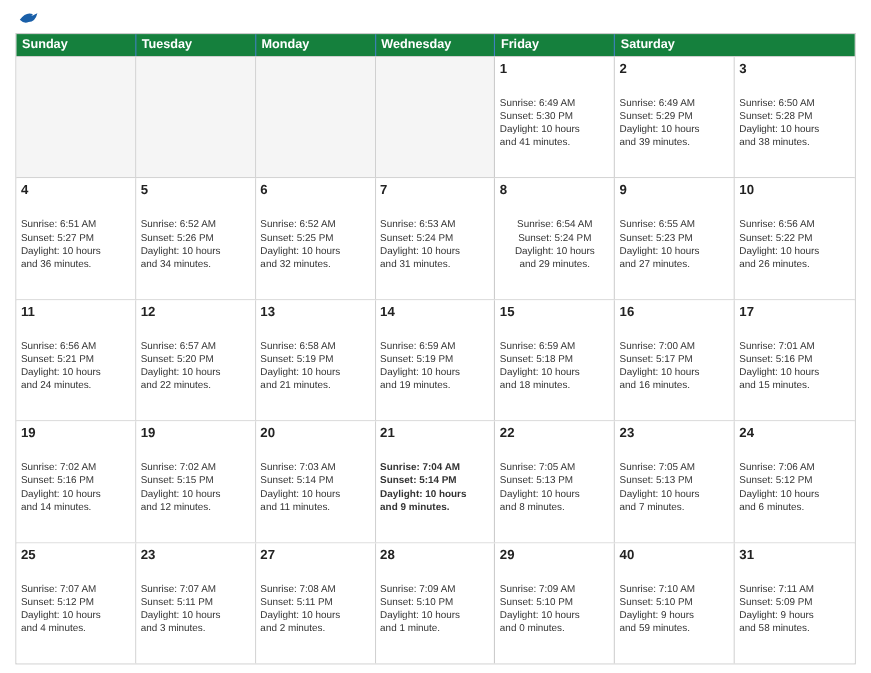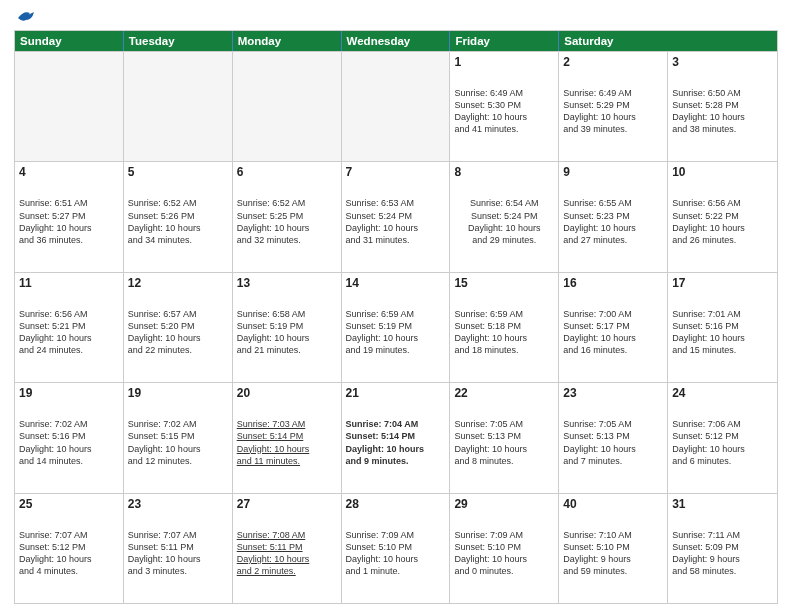--- a/index.html
+++ b/index.html
@@ -273,21 +273,21 @@
           </div>
           <div class="day-cell">
             <span class="day-num">19</span>
             <div class="day-info" style="white-space: pre-line;">Sunrise: 7:02 AM
 Sunset: 5:15 PM
 Daylight: 10 hours
 and 12 minutes.</div>
           </div>
           <div class="day-cell">
             <span class="day-num">20</span>
-            <div class="day-info" style="white-space: pre-line; text-decoration: underline;">Sunrise: 7:03 AM
+            <div class="day-info" style="white-space: pre-line;">Sunrise: 7:03 AM
 Sunset: 5:14 PM
 Daylight: 10 hours
 and 11 minutes.</div>
           </div>
           <div class="day-cell">
             <span class="day-num">21</span>
             <div class="day-info" style="white-space: pre-line; font-weight: bold;">Sunrise: 7:04 AM
 Sunset: 5:14 PM
 Daylight: 10 hours
 and 9 minutes.</div>
@@ -324,21 +324,21 @@
           </div>
           <div class="day-cell">
             <span class="day-num">23</span>
             <div class="day-info" style="white-space: pre-line;">Sunrise: 7:07 AM
 Sunset: 5:11 PM
 Daylight: 10 hours
 and 3 minutes.</div>
           </div>
           <div class="day-cell">
             <span class="day-num">27</span>
-            <div class="day-info" style="white-space: pre-line; text-decoration: underline;">Sunrise: 7:08 AM
+            <div class="day-info" style="white-space: pre-line;">Sunrise: 7:08 AM
 Sunset: 5:11 PM
 Daylight: 10 hours
 and 2 minutes.</div>
           </div>
           <div class="day-cell">
             <span class="day-num">28</span>
             <div class="day-info" style="white-space: pre-line;">Sunrise: 7:09 AM
 Sunset: 5:10 PM
 Daylight: 10 hours
 and 1 minute.</div>

